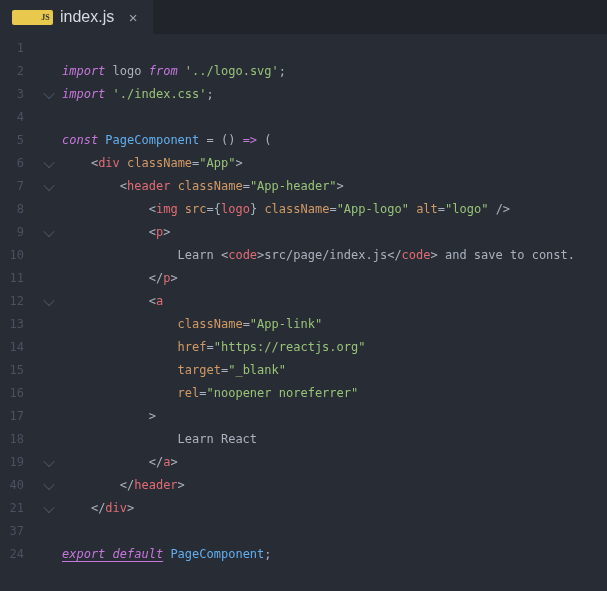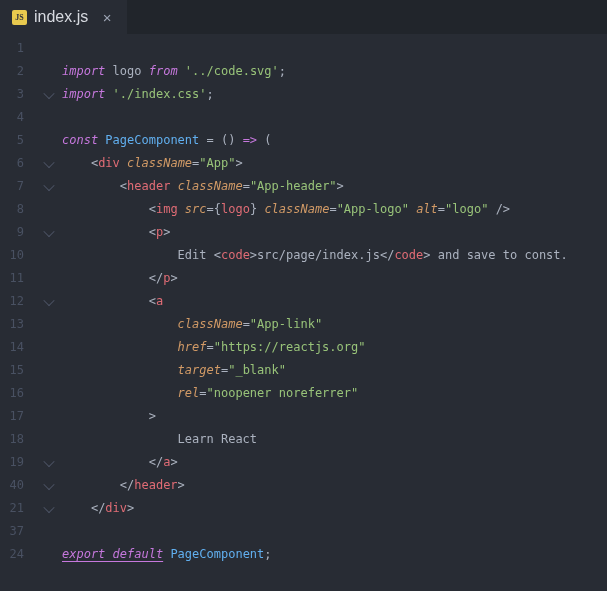--- a/index.html
+++ b/index.html
@@ -13,20 +13,21 @@
   .tab{
     display:flex;align-items:center;gap:7px;padding:0 10px 0 12px;
     background:var(--tab-active-bg,#282c34);cursor:pointer;min-width:108px;box-sizing:border-box;
   }
   .jsicon{
     width:15px;height:15px;border-radius:2px;flex:none;
     background:var(--js-icon-bg,#e8c94e);color:var(--js-icon-fg,#30333d);
     font-size:8px;font-weight:bold;letter-spacing:0;
     display:flex;align-items:center;justify-content:center;
     font-family:Liberation Serif, serif;
+    padding-left:26px;
   }
   .tab-label{
     font-family:"Liberation Sans",sans-serif;font-size:16px;
     color:var(--tab-label,#d7dae0);white-space:nowrap;
   }
   .tab-close{
     width:20px;height:20px;margin-left:2px;border-radius:4px;flex:none;
     display:flex;align-items:center;justify-content:center;
     color:var(--close,#9da5b4);font-size:15px;line-height:1;
     font-family:"Liberation Sans",sans-serif;cursor:pointer;
@@ -50,21 +51,21 @@
     transform:rotate(45deg) translate(-1px,-1px);
     cursor:pointer;
   }
   .code{white-space:pre;font-size:12px;line-height:23px;color:var(--txt,#abb2bf)}
   
   .t-kw  {color:var(--kw,#c678dd);font-style:italic}
   .t-kwu {color:var(--kw,#c678dd);font-style:italic;text-decoration:underline;text-underline-offset:3px}
   .t-op  {color:var(--kw,#c678dd)}
   .t-str {color:var(--str,#98c379)}
   .t-tag {color:var(--tag,#e06c75)}
-  .t-attr{color:var(--attr,#d19a66);font-style:italic}
+  .t-attr{color:var(--attr,#d19a66);}
   .t-fn  {color:var(--fn,#61afef)}
   .t-vr  {color:var(--vr,#e06c75)}
   .t-txt {color:var(--txt,#abb2bf)}
   .t-pn  {color:var(--pn,#abb2bf)}
 </style>
 </head>
 <body>
 
 <div class="tabbar">
   <div class="tab">
@@ -76,21 +77,21 @@
 
 <div class="editor">
   <div>
       <div class="row">
         <div class="ln">1</div>
         <div class="foldcol"></div>
       </div>
       <div class="row">
         <div class="ln">2</div>
         <div class="foldcol"></div>
-        <div class="code"><span class="t-kw">import</span><span class="t-txt"> logo </span><span class="t-kw">from</span><span class="t-txt"> </span><span class="t-str">'../code.svg'</span><span class="t-pn">;</span></div>
+        <div class="code"><span class="t-kw">import</span><span class="t-txt"> logo </span><span class="t-kw">from</span><span class="t-txt"> </span><span class="t-str">'../logo.svg'</span><span class="t-pn">;</span></div>
       </div>
       <div class="row">
         <div class="ln">3</div>
         <div class="foldcol">
           <span class="chev"></span>
         </div>
         <div class="code"><span class="t-kw">import</span><span class="t-txt"> </span><span class="t-str">'./index.css'</span><span class="t-pn">;</span></div>
       </div>
       <div class="row">
         <div class="ln">4</div>
@@ -124,21 +125,21 @@
       <div class="row">
         <div class="ln">9</div>
         <div class="foldcol">
           <span class="chev"></span>
         </div>
         <div class="code"><span class="t-txt">            </span><span class="t-pn">&lt;</span><span class="t-tag">p</span><span class="t-pn">&gt;</span></div>
       </div>
       <div class="row">
         <div class="ln">10</div>
         <div class="foldcol"></div>
-        <div class="code"><span class="t-txt">                Edit </span><span class="t-pn">&lt;</span><span class="t-tag">code</span><span class="t-pn">&gt;</span><span class="t-txt">src/page/index.js</span><span class="t-pn">&lt;/</span><span class="t-tag">code</span><span class="t-pn">&gt;</span><span class="t-txt"> and save to const.</span></div>
+        <div class="code"><span class="t-txt">                Learn </span><span class="t-pn">&lt;</span><span class="t-tag">code</span><span class="t-pn">&gt;</span><span class="t-txt">src/page/index.js</span><span class="t-pn">&lt;/</span><span class="t-tag">code</span><span class="t-pn">&gt;</span><span class="t-txt"> and save to const.</span></div>
       </div>
       <div class="row">
         <div class="ln">11</div>
         <div class="foldcol"></div>
         <div class="code"><span class="t-txt">            </span><span class="t-pn">&lt;/</span><span class="t-tag">p</span><span class="t-pn">&gt;</span></div>
       </div>
       <div class="row">
         <div class="ln">12</div>
         <div class="foldcol">
           <span class="chev"></span>

